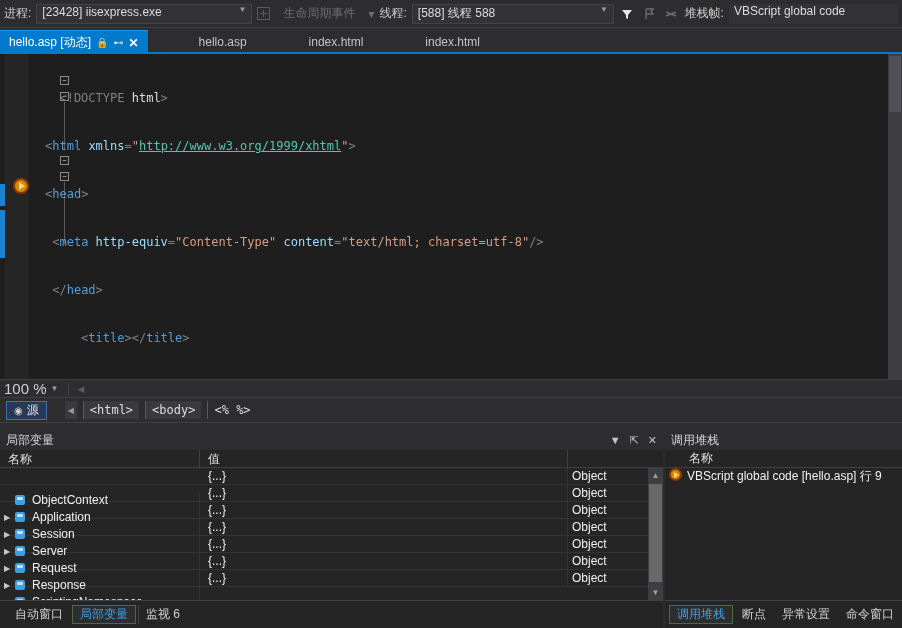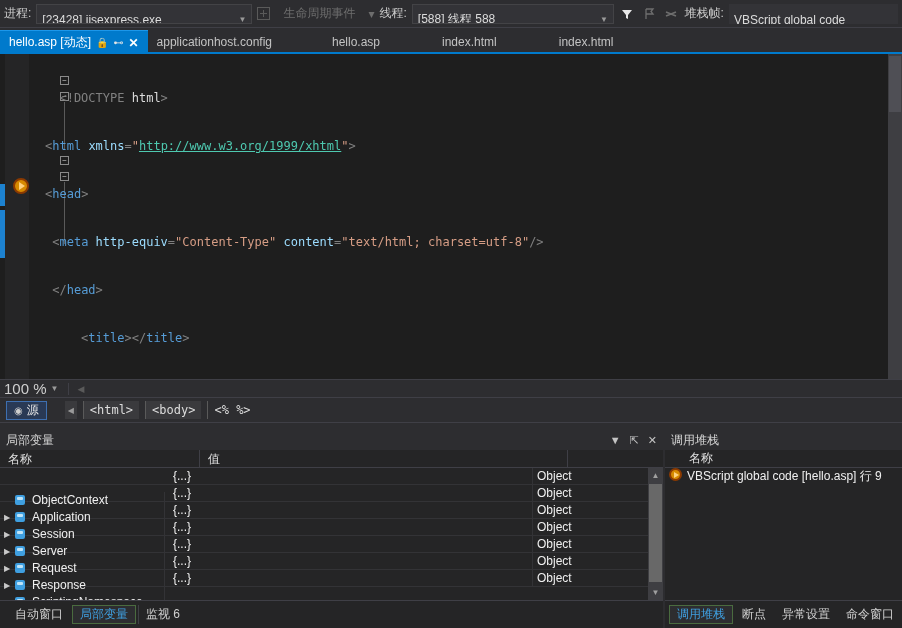--- a/index.html
+++ b/index.html
@@ -15,21 +15,21 @@
 
   
   .toolbar {
     position:absolute; top:0; left:0; width:902px; height:28px;
     background:#2d2d30; border-bottom:1px solid #3f3f46;
     display:flex; align-items:center; padding:0 4px; gap:5px;
   }
   .tb-label { color:#cccccc; font-size:12px; white-space:nowrap; }
   .combo {
     height:20px; background:#333337; border:1px solid #434346;
-    display:flex; align-items:center; padding:12px 2px 0 5px;
+    display:flex; align-items:flex-start; padding:0 2px 0 5px;
     color:#dcdcdc; font-size:12px; white-space:nowrap; overflow:hidden;
   }
   .combo .cval { flex:1; overflow:hidden; text-overflow:ellipsis; }
   .combo .carrow {
     width:14px; text-align:center; color:#9a9a9a; font-size:8px; flex:none;
   }
   .combo.process { width:230px; }
   .combo.thread  { width:215px; }
   .combo.frame   { width:180px; border:none; background:#333337; }
   .tb-icon { width:18px; height:20px; display:flex; align-items:center; justify-content:center; }
@@ -176,21 +176,21 @@
   .gh-name { width:200px; }
   .gh-val  { width:368px; }
   .gh-type { width:78px; border-right:none;margin-top:32px; }
 
   .grid-body { position:relative; background:#252526; }
   .grow {
     height:17px; display:flex; align-items:center;
     border-bottom:1px solid #333336; font-size:12px; color:#f0f0f0;
   }
   .gc { height:17px; line-height:17px; overflow:hidden; white-space:nowrap; }
-  .gc-name { width:165px; display:flex; align-items:center; border-right:1px solid #333336;margin-top:48px; }
+  .gc-name { width:200px; display:flex; align-items:center; border-right:1px solid #333336;margin-top:48px; }
   .gc-val  { width:368px; padding-left:8px; border-right:1px solid #333336; }
   .gc-type { width:78px; padding-left:4px; }
   .expander {
     width:14px; text-align:center; color:#c8c8c8; font-size:8px; flex:none;
   }
   .obj-icon {
     width:13px; height:11px; flex:none; margin-right:5px; position:relative;
   }
   .obj-icon::before {
     content:''; position:absolute; left:1px; top:0px; width:10px; height:10px;
@@ -298,23 +298,20 @@
     </div>
   </div>
 
   <div class="tabbar">
     <div class="dtab active">
       <span>hello.asp [动态]</span>
       <span class="ticon">🔒</span>
       <span class="ticon">⊷</span>
       <span class="tclose">✕</span>
     </div>
-    <div class="dtab">
-      <span>applicationhost.config</span>
-    </div>
     <div class="dtab" style="margin-left:42px">
       <span>hello.asp</span>
     </div>
     <div class="dtab" style="margin-left:44px">
       <span>index.html</span>
     </div>
     <div class="dtab" style="margin-left:44px">
       <span>index.html</span>
     </div>
   </div>

